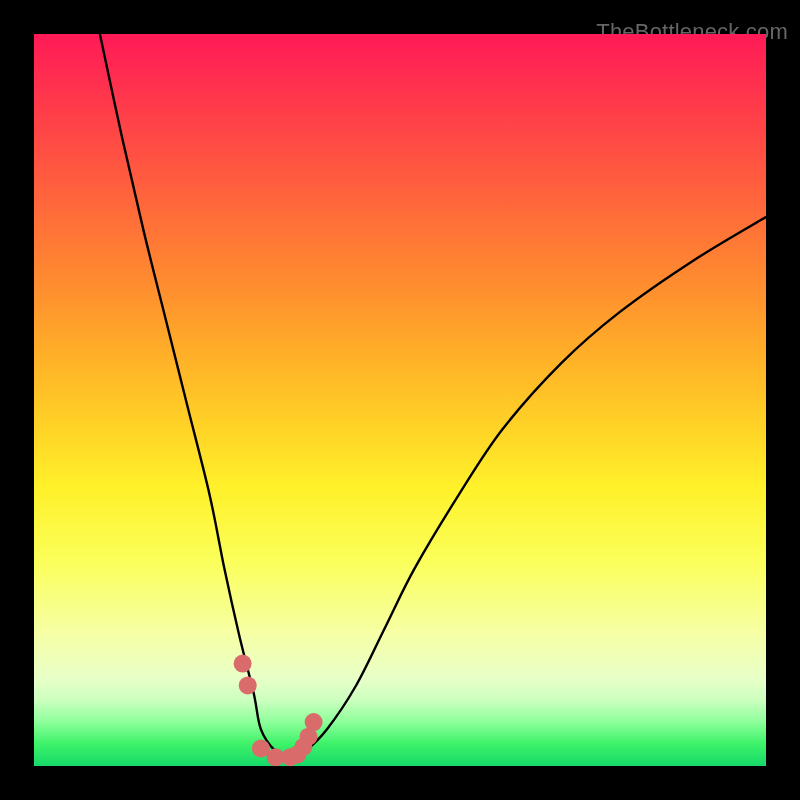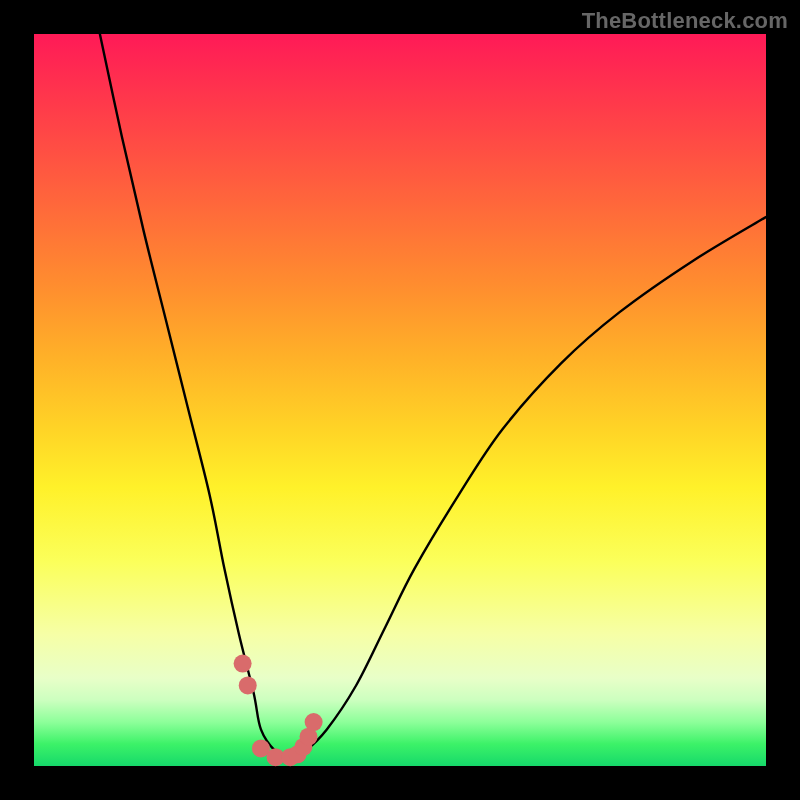--- a/index.html
+++ b/index.html
@@ -38,25 +38,25 @@
       #f6ffa6 82%,
       #e8ffc8 88%,
       #ccffbf 91%,
       #8dff9a 94%,
       #3cf268 97%,
       #16d96a 100%
     );
   }
   .watermark {
     position: absolute;
-    top: 8px;
+    top: 19px;
     right: 12px;
     color: #666;
     font-size: 22px;
-    font-weight: 700;
+    font-weight: 400;
     letter-spacing: 0.2px;
     user-select: none;
   }
   svg.curve {
     position: absolute;
     left: 0;
     top: 0;
     width: 732px;
     height: 732px;
     overflow: visible;

